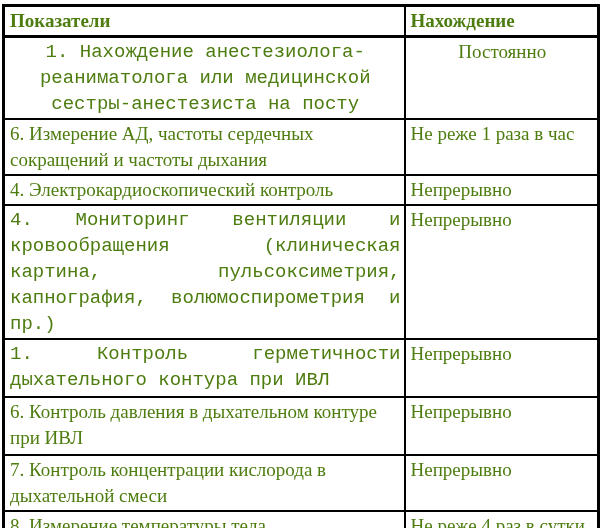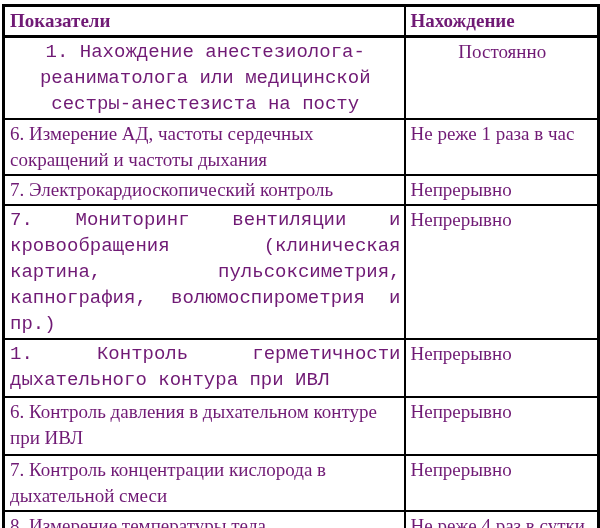--- a/index.html
+++ b/index.html
@@ -9,21 +9,21 @@
     width: 600px;
     height: 528px;
     overflow: hidden;
   }
   .page {
     box-sizing: border-box;
     width: 600px;
     height: 528px;
     padding: 4px 0 0 2px;
     font-family: "Liberation Serif", "DejaVu Serif", serif;
-    color: #701a75;
+    color: #4d7c0f;
   }
   table.doc-table {
     border-collapse: collapse;
     table-layout: fixed;
     width: 595px;
     border: 3px solid #000000;
   }
   col.c-ind { width: 401px; }
   col.c-impl { width: 194px; }
   th, td {
@@ -75,25 +75,25 @@
     <tbody>
       <tr>
         <td class="just" lang="ru">1. Нахождение анестезиолога-реаниматолога или медицинской сестры-анестезиста на посту</td>
         <td>Постоянно</td>
       </tr>
       <tr>
         <td>6. Измерение АД, частоты сердечных сокращений и частоты дыхания</td>
         <td>Не реже 1 раза в час</td>
       </tr>
       <tr>
-        <td>7. Электрокардиоскопический контроль</td>
+        <td>4. Электрокардиоскопический контроль</td>
         <td>Непрерывно</td>
       </tr>
       <tr>
-        <td class="just" lang="ru">7. Мониторинг вентиляции и кровообращения (клиническая картина, пульсоксиметрия, капнография, волюмоспирометрия и пр.)</td>
+        <td class="just" lang="ru">4. Мониторинг вентиляции и кровообращения (клиническая картина, пульсоксиметрия, капнография, волюмоспирометрия и пр.)</td>
         <td>Непрерывно</td>
       </tr>
       <tr>
         <td class="just" lang="ru">1. Контроль герметичности дыхательного контура при ИВЛ</td>
         <td>Непрерывно</td>
       </tr>
       <tr>
         <td>6. Контроль давления в дыхательном контуре при ИВЛ</td>
         <td>Непрерывно</td>
       </tr>

